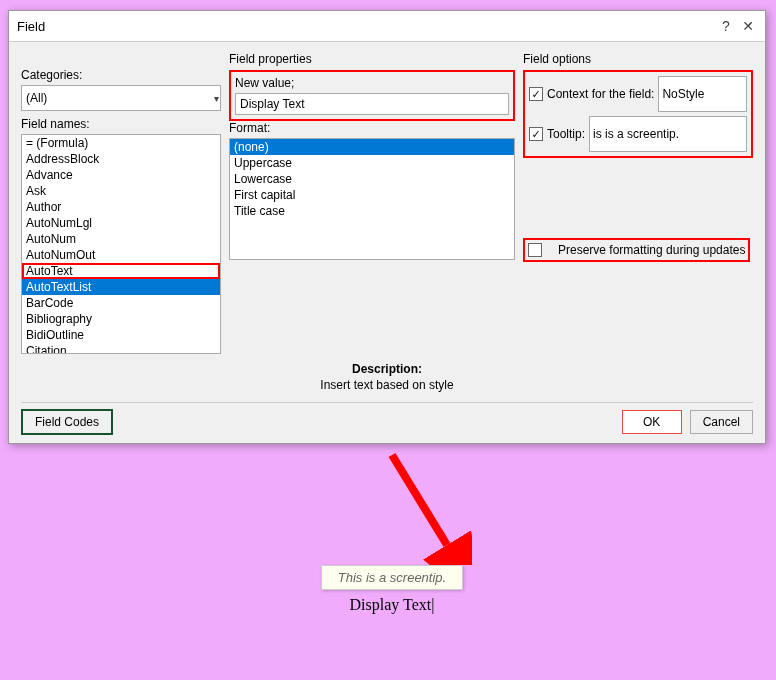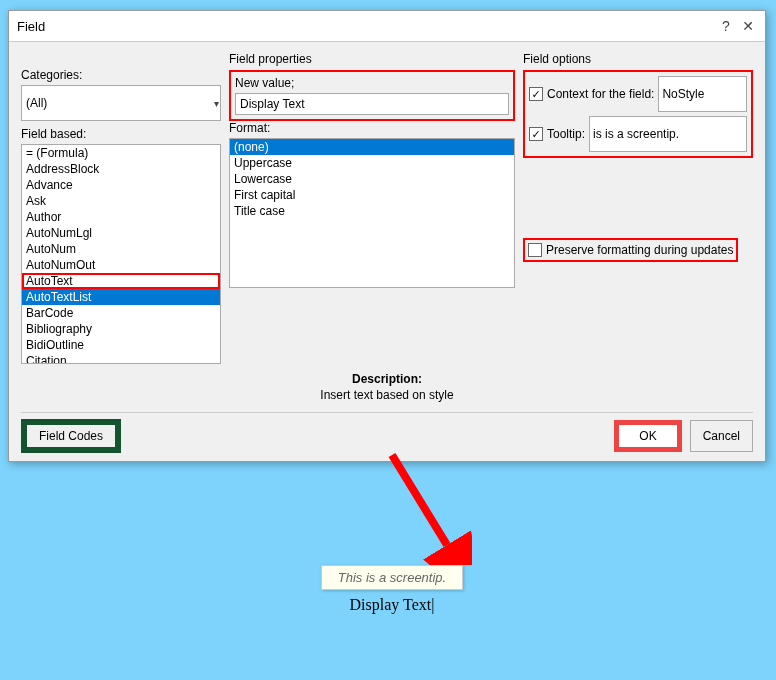--- a/index.html
+++ b/index.html
@@ -10,21 +10,21 @@
       display: flex;
       align-items: flex-start;
       justify-content: center;
       width: 776px;
       min-height: 680px;
     }
 
     .page-wrapper {
       width: 776px;
       min-height: 680px;
-      background: #7dd3fc;
+      background: #f0abfc;
       position: relative;
     }
 
     
     .dialog {
       position: absolute;
       top: 10px;
       left: 8px;
       width: 758px;
       background: #f0f0f0;
@@ -100,21 +100,21 @@
 
     .dropdown {
       width: 100%;
       padding: 2px 20px 2px 4px;
       border: 1px solid #aaa;
       background: white;
       font-size: 12px;
       appearance: none;
       -webkit-appearance: none;
       cursor: pointer;
-      height: 36px;
+      height: 26px;
     }
 
     .dropdown-arrow {
       position: absolute;
       right: 2px;
       top: 50%;
       transform: translateY(-50%);
       pointer-events: none;
       font-size: 10px;
       color: #444;
@@ -187,21 +187,21 @@
     .format-label {
       font-size: 12px;
       color: #000;
       margin-bottom: 3px;
     }
 
     .format-listbox {
       width: 100%;
       border: 1px solid #aaa;
       background: white;
-      height: 150px;
+      height: 122px;
       overflow-y: auto;
     }
 
     
     .col-right {
       width: 230px;
       flex-shrink: 0;
     }
 
     .field-options-label {
@@ -257,21 +257,21 @@
       background: white;
       padding: 1px 3px;
       font-size: 12px;
       display: flex;
       align-items: center;
     }
 
     .preserve-row {
       display: flex;
       align-items: center;
-      gap: 4px;
+      gap: 16px;
       margin-top: 4px;
       border: 2px solid red;
       padding: 3px;
       width: fit-content;
     }
 
     
     .description-section {
       margin-top: 8px;
       text-align: center;
@@ -294,35 +294,35 @@
       align-items: center;
       justify-content: space-between;
       margin-top: 10px;
       padding-top: 6px;
       border-top: 1px solid #ccc;
     }
 
     .field-codes-btn {
       padding: 4px 12px;
       font-size: 12px;
-      border: 6px solid #14532d;
+      border: 2px solid #14532d;
       background: #f0f0f0;
       cursor: pointer;
       min-width: 80px;
     }
 
     .bottom-right-btns {
       display: flex;
       gap: 8px;
     }
 
     .ok-btn {
       padding: 4px 20px;
       font-size: 12px;
-      border: 5px solid #ef4444;
+      border: 1px solid #ef4444;
       background: white;
       color: #000;
       cursor: pointer;
       min-width: 60px;
     }
 
     .cancel-btn {
       padding: 4px 12px;
       font-size: 12px;
       border: 1px solid #aaa;
@@ -393,21 +393,21 @@
 
         <div class="col-left">
           <div class="section-label categories-label">Categories:</div>
           <div class="dropdown-container">
             <select class="dropdown">
               <option>(All)</option>
             </select>
             <span class="dropdown-arrow">▾</span>
           </div>
 
-          <div class="section-label field-names-label">Field based:</div>
+          <div class="section-label field-names-label">Field names:</div>
           <div class="listbox">
             <div class="listbox-item">= (Formula)</div>
             <div class="listbox-item">AddressBlock</div>
             <div class="listbox-item">Advance</div>
             <div class="listbox-item">Ask</div>
             <div class="listbox-item">Author</div>
             <div class="listbox-item">AutoNumLgl</div>
             <div class="listbox-item">AutoNum</div>
             <div class="listbox-item">AutoNumOut</div>
             <div class="listbox-item highlighted-red">AutoText</div>

